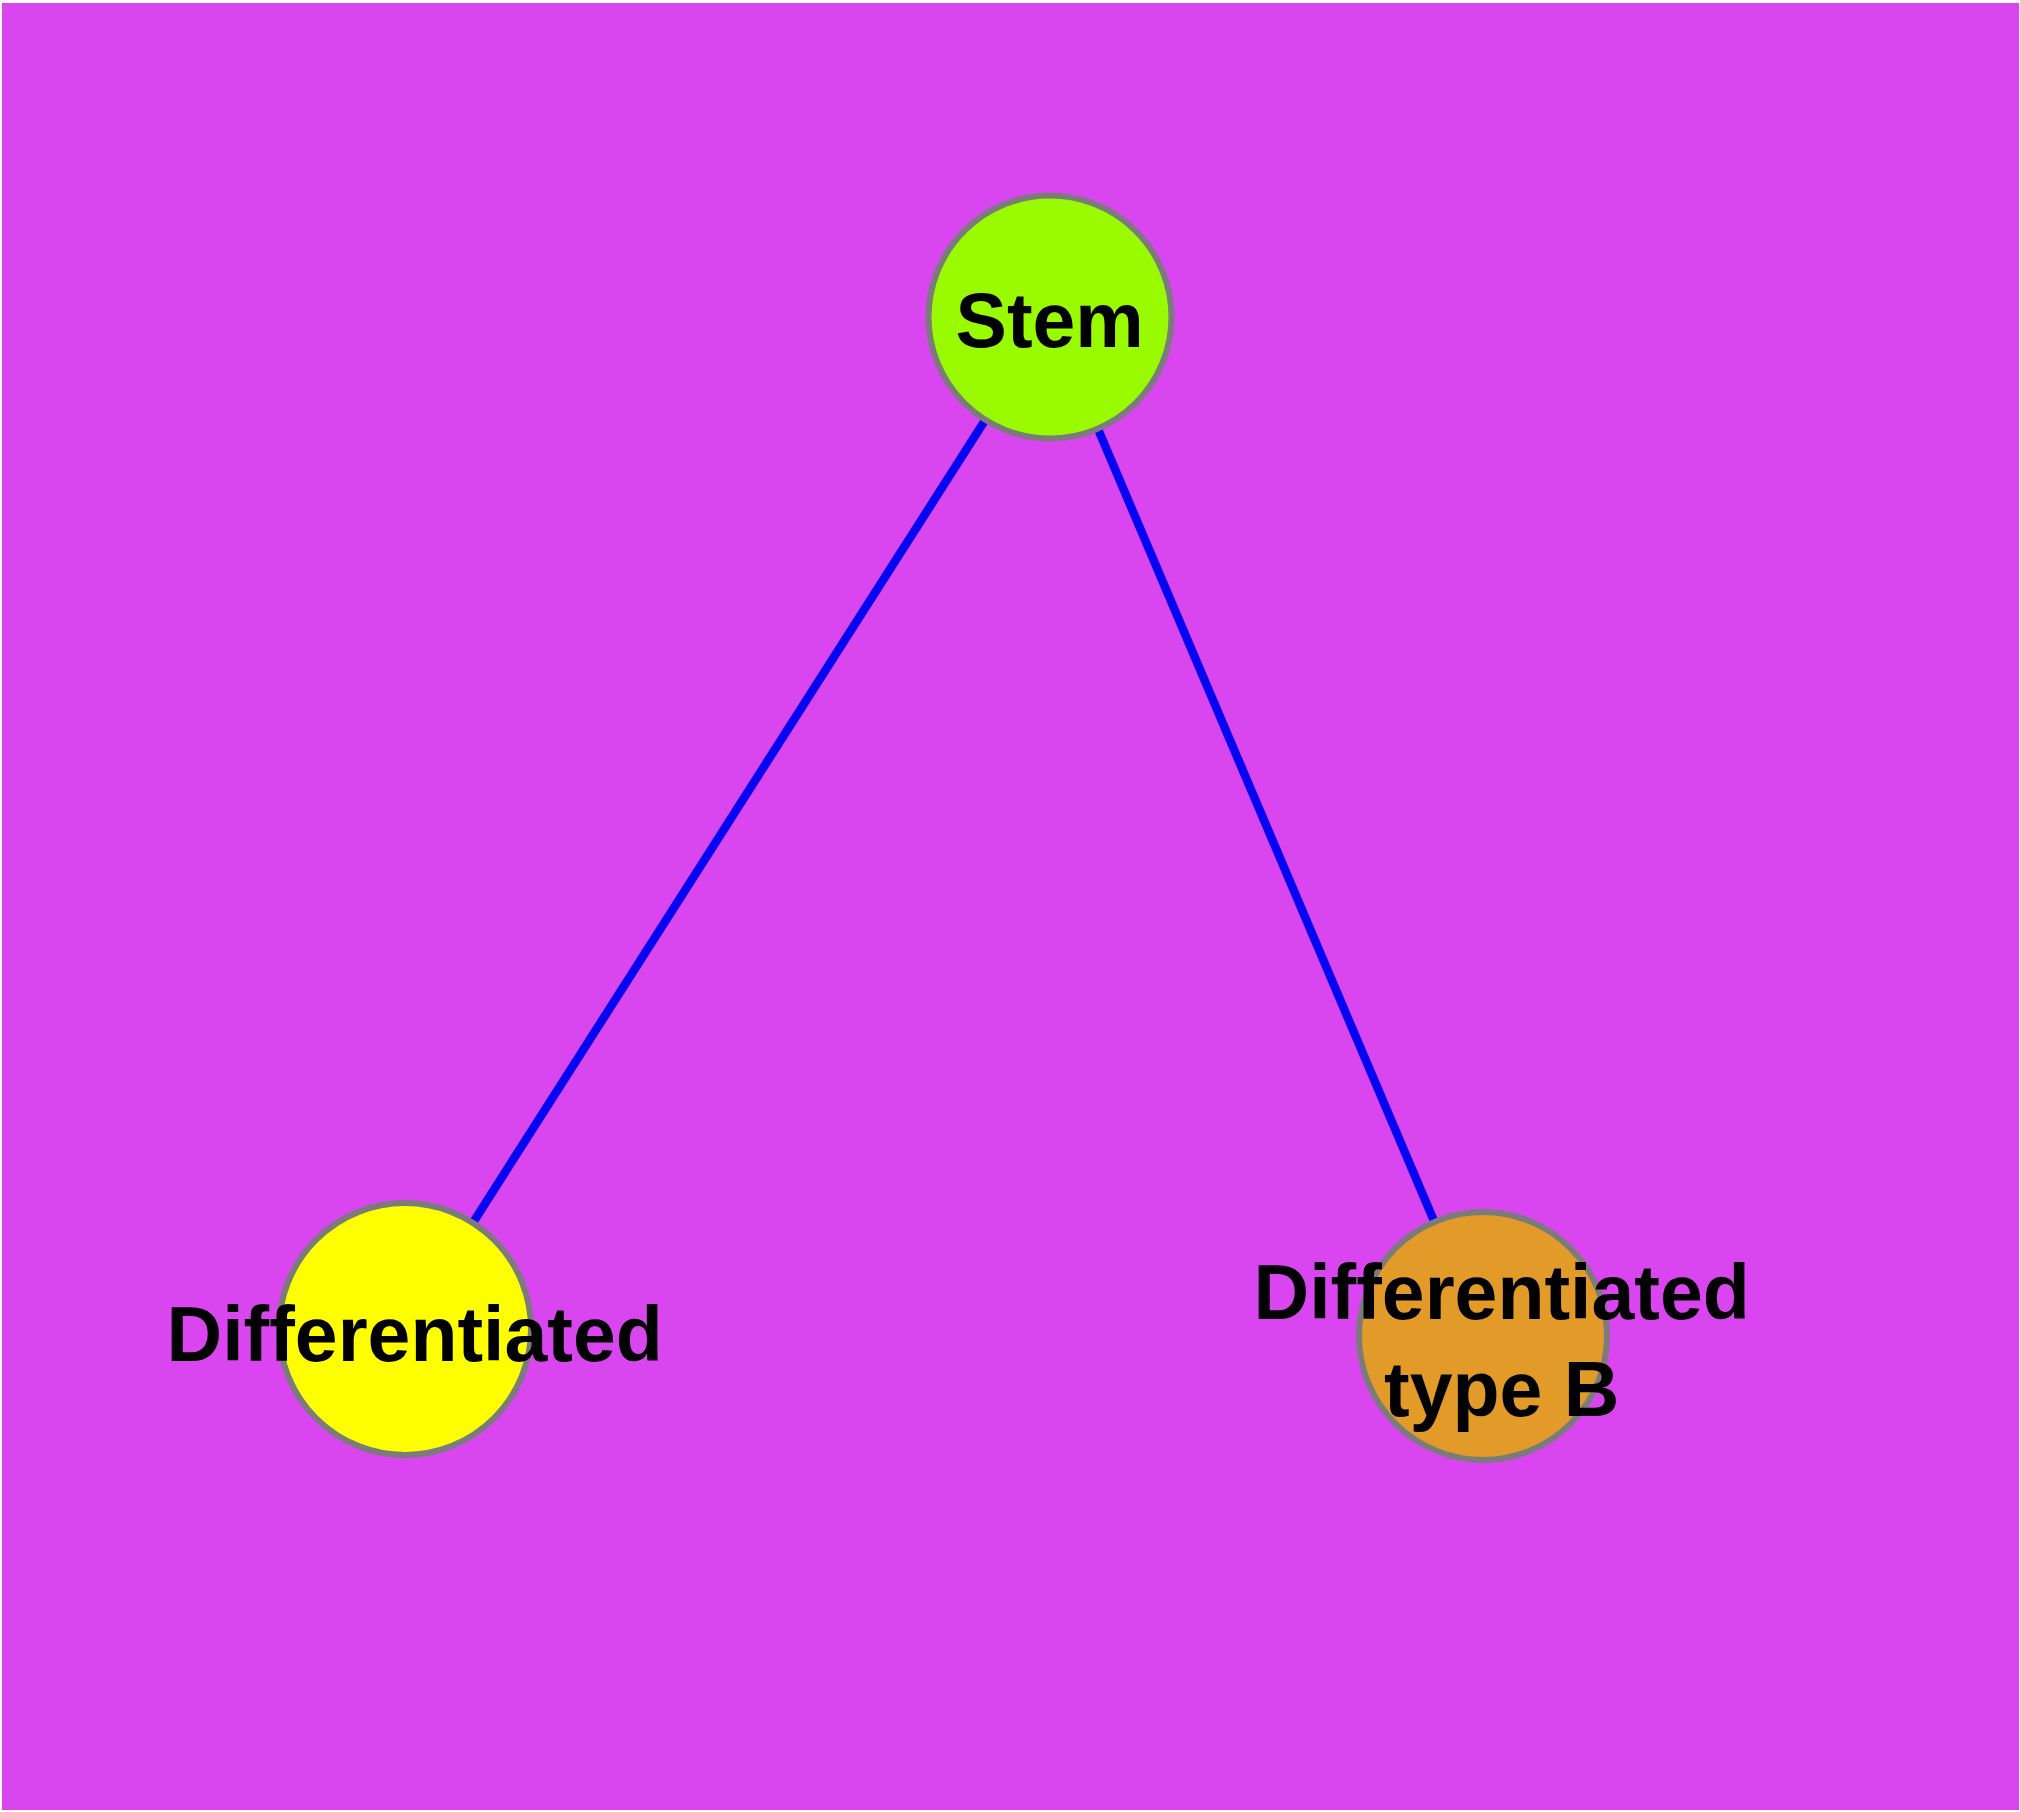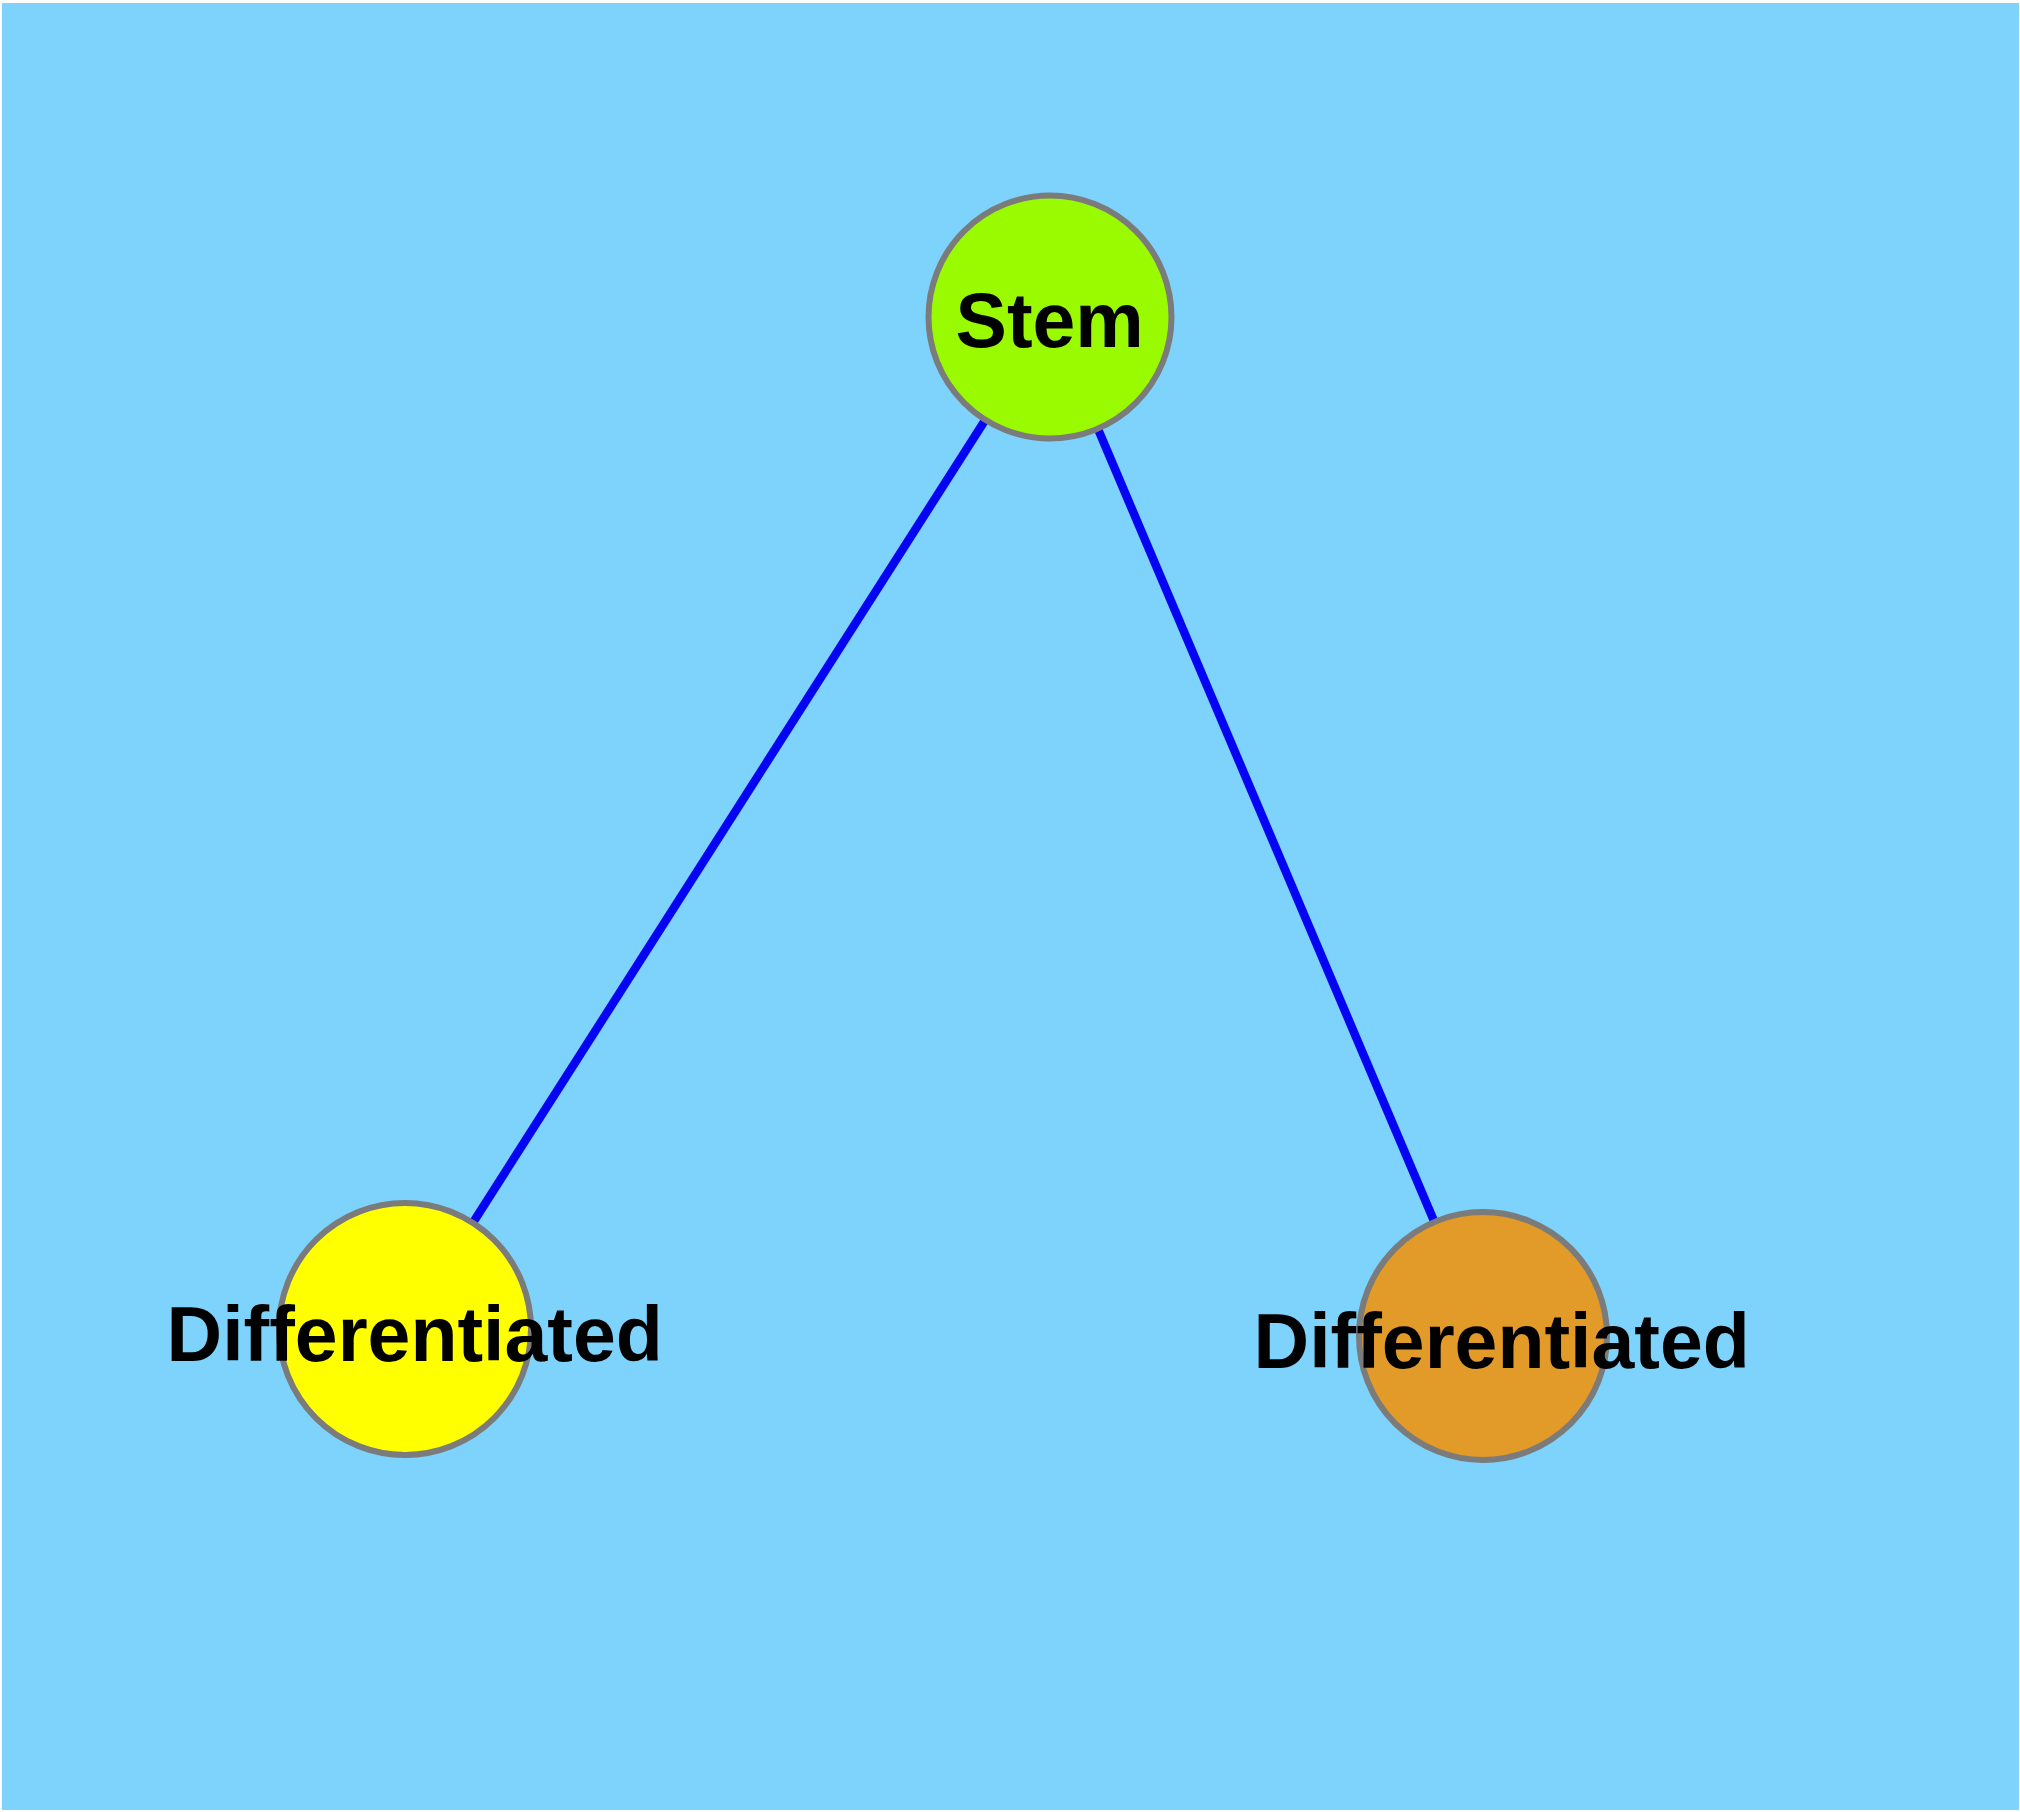--- a/index.html
+++ b/index.html
@@ -44,21 +44,21 @@
     font-weight: bold;
     font-size: 77px;
     line-height: 97px;
     letter-spacing: 0;
   }
 </style>
 </head>
 <body>
 
 <div id="stage" style="background: rgb(255, 255, 255);">
-  <div id="canvas" style="background: #7dd3fc;">
+  <div id="canvas" style="background: #d946ef;">
 
     <svg id="edge-layer" xmlns="http://www.w3.org/2000/svg" viewBox="0 0 2380 2132" width="2017" height="1807">
       <line x1="1237" y1="371" x2="475" y2="1565" stroke="#0404F2" stroke-width="10"></line>
       <line x1="1237" y1="371" x2="1747" y2="1573" stroke="#0404F2" stroke-width="10"></line>
     </svg>
 
     <div class="node" style="left: 1048px; top: 314px; width: 249px; height: 249px; background: rgb(154, 251, 0); border: 6px solid rgb(123, 123, 123);"></div>
     <div class="node" style="left: 403px; top: 1326px; width: 258px; height: 258px; background: rgb(255, 255, 0); border: 6px solid rgb(123, 123, 123);"></div>
     <div class="node" style="left: 1481px; top: 1333px; width: 254px; height: 254px; background: rgb(226, 154, 40); border: 6px solid rgb(123, 123, 123);"></div>
 
@@ -66,17 +66,18 @@
       <div>Stem</div>
       <div></div>
     </div>
 
     <div class="node-label" style="left: 413px; top: 1331px; color: rgb(0, 0, 0);">
       <div>Differentiated</div>
     </div>
 
     <div class="node-label" style="left: 1500px; top: 1338px; color: rgb(0, 0, 0);">
       <div>Differentiated</div>
+      <div>type B</div>
     </div>
 
   </div>
 </div>
 
 
 </body></html>

